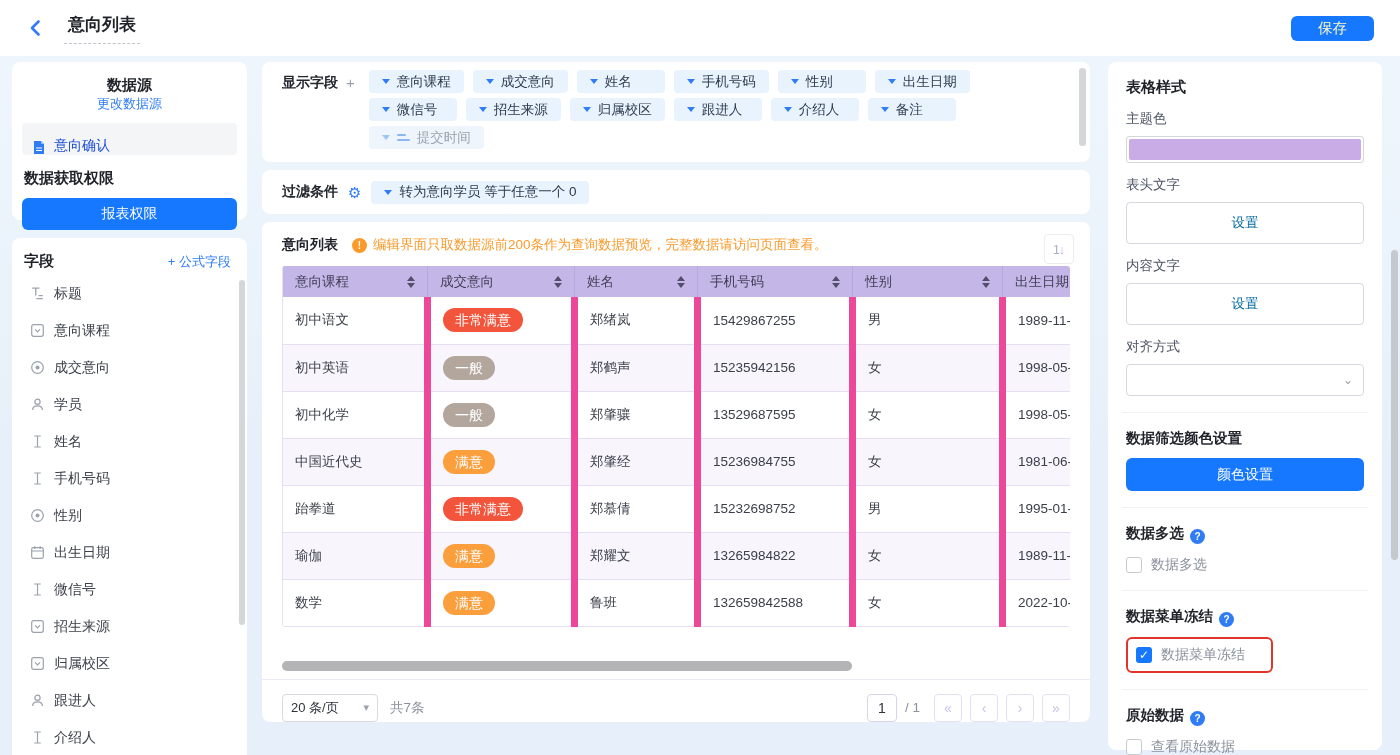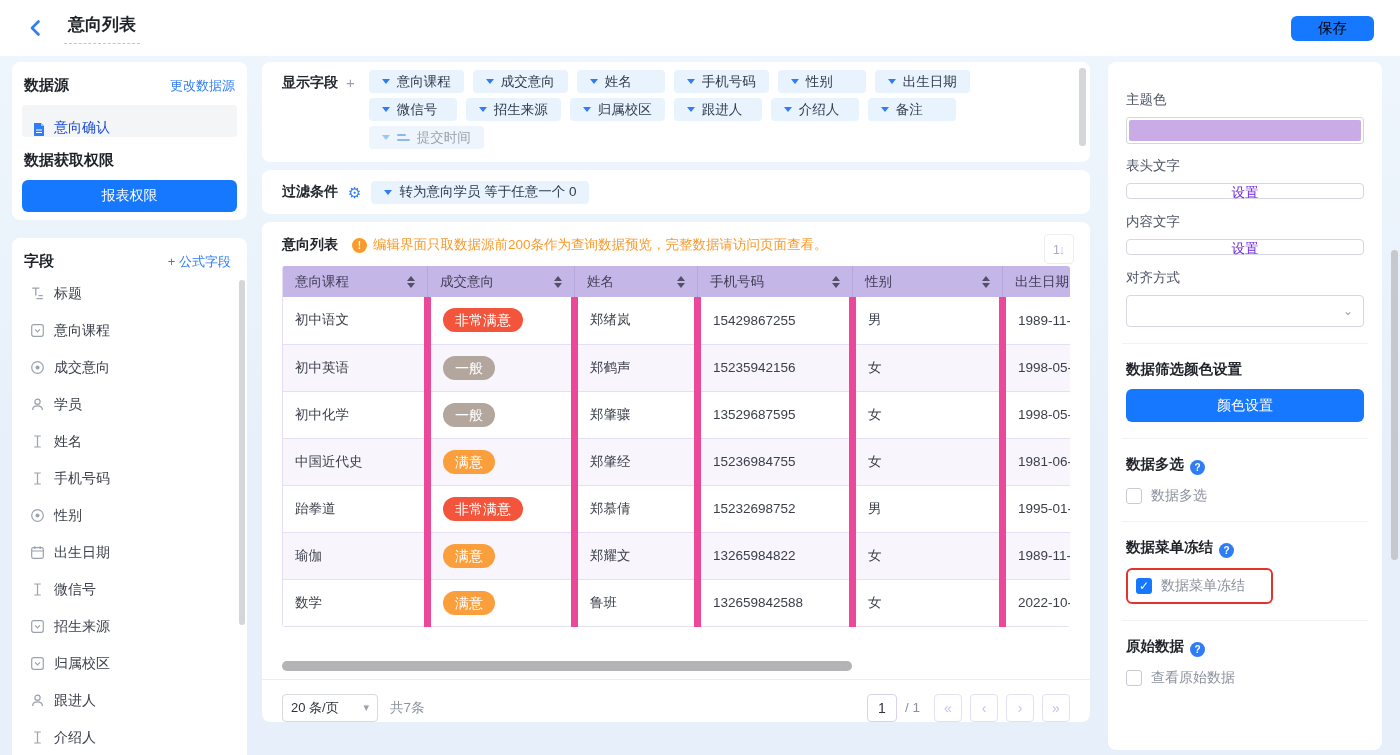--- a/index.html
+++ b/index.html
@@ -6,30 +6,30 @@
   html,body { width:1400px; height:755px; overflow:hidden; }
   body {
     font-family: "Liberation Sans", "DejaVu Sans", sans-serif;
     background: linear-gradient(180deg,#eff6fd 0%, #e7f0fa 60%, #e6effa 100%);
     color:#1f2329; font-size:14px;
   }
   
   .topbar { height:56px; background:#fff; display:flex; align-items:center; padding:0 26px; }
   .back-ic { width:20px; height:20px; color:var(--link); cursor:pointer; display:flex; align-items:center; }
   .page-title { margin-left:18px; font-size:17px; font-weight:700; padding:0 4px 7px 4px; border-bottom:1.5px dashed #bfc5cd; }
-  .save-btn { margin-left:auto; background:var(--accent); color:#000000; border:none; border-radius:6px; padding:3px 27px; font-size:14.5px; cursor:pointer; }
+  .save-btn { margin-left:auto; background:var(--accent); color:#fef9c3; border:none; border-radius:6px; padding:3px 27px; font-size:14.5px; cursor:pointer; }
   
   .content { display:flex; padding:6px 10px 0 12px; height:699px; align-items:flex-start; }
   .card { background:#fff; border-radius:8px; }
   .col-left { width:235px; margin-right:15px; flex:none; }
   .col-mid { width:828px; margin-right:18px; flex:none; }
   .col-right { width:274px; flex:none; }
   
   .ds-card { padding:14px 10px 16px 10px; height:158px; }
-  .ds-head { display:flex; justify-content:space-between; align-items:center; padding:0 2px; }
+  .ds-head { display:flex; justify-content:space-between; align-items:center; padding:0 2px;flex-direction:column; }
   .ds-title,.sec-bold { font-size:15px; font-weight:700; }
   .link { color:var(--link); font-size:13px; cursor:pointer; }
   .ds-item { margin-top:10px; background:#f4f5f7; border-radius:4px; height:32px; display:flex; align-items:flex-end; gap:8px; padding:0 10px; font-size:14px; color:#1d4ed8; cursor:pointer; }
   .perm-title { margin-top:14px; font-size:15px; font-weight:700; padding:0 2px; }
   .perm-btn { margin-top:10px; width:100%; height:32px; background:var(--accent); color:#fff; border:none; border-radius:6px; font-size:14px; cursor:pointer; }
   .fields-card { margin-top:18px; height:532px; padding:14px 6px 10px 12px; position:relative; overflow:hidden; }
   .fields-head { display:flex; justify-content:space-between; align-items:center; padding-right:10px; }
   .field-list { margin-top:4px;text-align:center; }
   .field-item { height:37px; display:flex; align-items:center; gap:9px; padding:0 6px; cursor:pointer; border-radius:4px; }
   .f-icon { width:15px; height:15px; flex:none; display:flex; }
@@ -90,21 +90,21 @@
   .pright { margin-left:auto; display:flex; align-items:center; gap:8px; }
   .pnum { width:30px; height:28px; border:1px solid #d9d2ea; border-radius:4px; text-align:center; font-size:14px; color:#2f333b; display:flex; align-items:center; justify-content:center; }
   .pof { color:#8b919c; font-size:13.5px; margin-right:6px; }
   .navbtn { width:28px; height:28px; border:1px solid #e5dff2; background:#fff; border-radius:4px; color:#c9bfec; font-size:14px; display:flex; align-items:center; justify-content:center; cursor:pointer; }
   
   .style-card { padding:16px 18px 18px 18px; height:688px; }
   .rp-sec-title { font-size:15px; font-weight:700; }
   .rp-label { margin-top:13px; font-size:13.5px; color:#4d5464; }
   .swatch { margin-top:8px; height:27px; border:1px solid #d3d6dc; border-radius:3px; padding:2px; cursor:pointer; }
   .swatch-in { width:100%; height:100%; border-radius:2px; background:var(--theme-purple); }
-  .set-btn { margin-top:8px; width:100%; height:16px; background:#fff; border:1px solid #d5d8de; border-radius:4px; font-size:13.5px; color:#6d28d9; cursor:pointer; }
+  .set-btn { margin-top:8px; width:100%; height:42px; background:#fff; border:1px solid #d5d8de; border-radius:4px; font-size:13.5px; color:#0369a1; cursor:pointer; }
   .align-select { margin-top:8px; height:32px; border:1px solid #d5d8de; border-radius:4px; display:flex; align-items:center; justify-content:flex-end; padding:0 10px; color:#9aa1ab; cursor:pointer; font-size:12px; }
   .rp-div { height:1px; background:#f0f2f5; margin:16px -4px; }
   .q-ic { display:inline-flex; width:15px; height:15px; border-radius:50%; background:var(--link); color:#fff; font-size:10px; font-weight:700; align-items:center; justify-content:center; vertical-align:-2px; margin-left:6px; cursor:pointer; }
   .chk-row { margin-top:12px; display:flex; align-items:center; gap:9px; }
   .chk { width:16px; height:16px; border:1.5px solid #c6cad1; border-radius:3px; background:#fff; flex:none; cursor:pointer; }
   .chk.on { border:none; background:var(--accent); color:#fff; display:flex; align-items:center; justify-content:center; font-size:12px; font-weight:700; }
   .chk-label { color:#8b919c; font-size:14px; }
   .freeze-box { display:inline-flex; align-items:center; gap:9px; margin-top:10px; border:2.5px solid var(--hl-red); border-radius:6px; padding:7px 26px 7px 8px; }
   .blue-btn { margin-top:10px; width:100%; height:33px; background:var(--accent); border:none; border-radius:6px; color:#fff; font-size:14px; cursor:pointer; }
   .win-thumb { position:fixed; right:2px; top:250px; width:7px; height:310px; background:#c5c8cd; border-radius:4px; }
@@ -502,20 +502,21 @@
           <span class="navbtn">‹</span>
           <span class="navbtn">›</span>
           <span class="navbtn">»</span>
         </div>
       </div>
     </div>
   </div>
 
   <div class="col-right">
     <div class="card style-card">
+      <div class="rp-sec-title">表格样式</div>
 
       <div class="rp-label">主题色</div>
       <div class="swatch">
           <div class="swatch-in"></div>
         </div>
 
       <div class="rp-label">表头文字</div>
       <button class="set-btn">设置</button>
 
       <div class="rp-label">内容文字</div>

